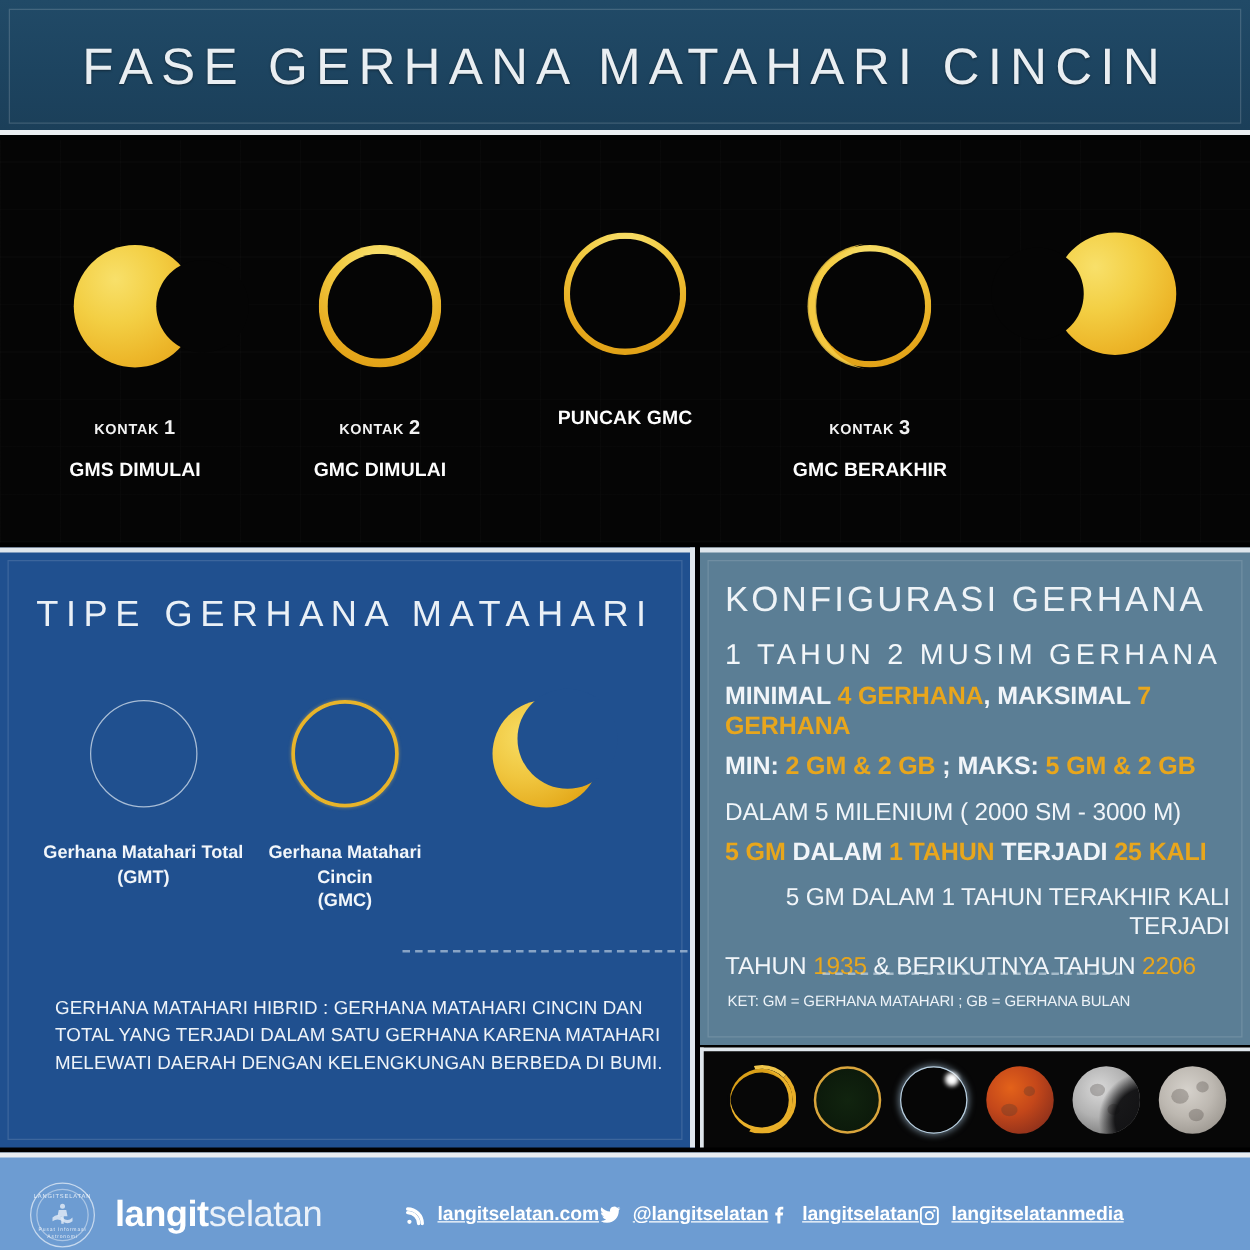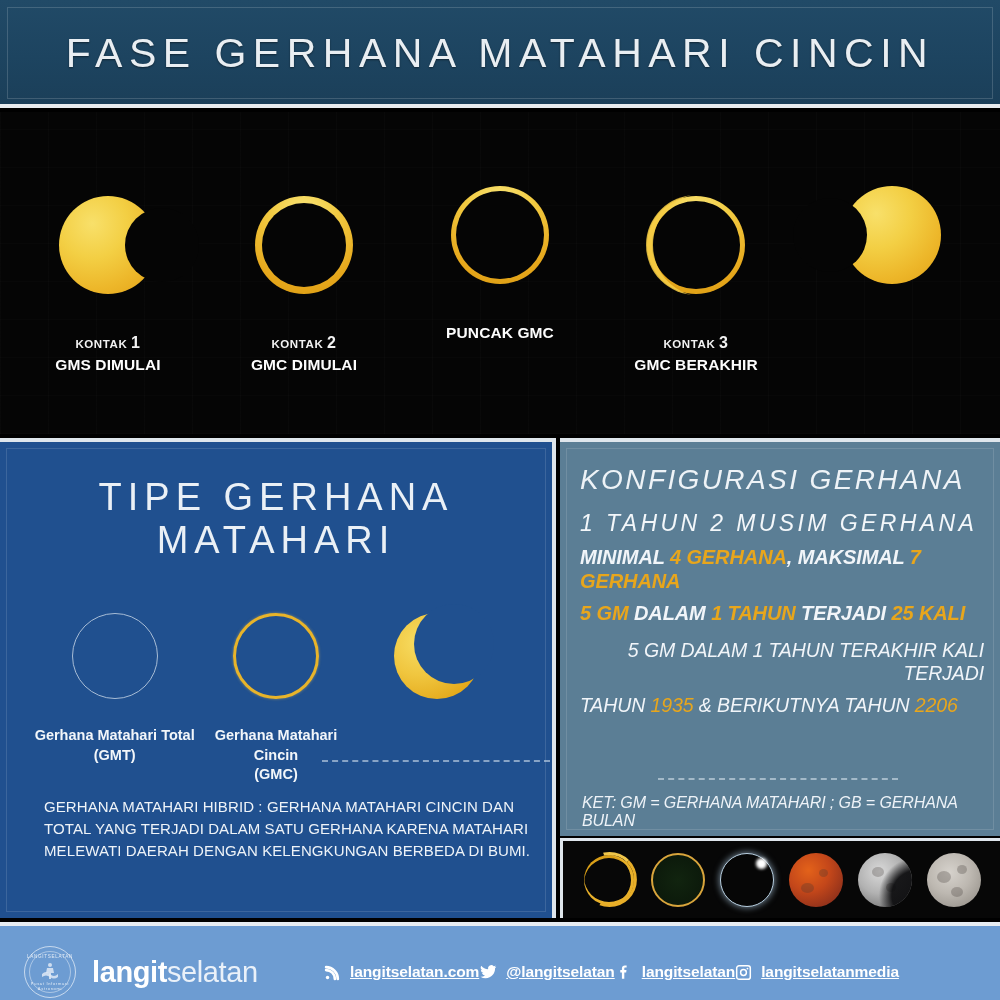--- a/index.html
+++ b/index.html
@@ -37,21 +37,21 @@
       repeating-linear-gradient(90deg, rgba(255,255,255,0.016) 0 1px, rgba(0,0,0,0) 1px 48px),
       #050505;
     display:flex; align-items:flex-start; justify-content:space-around;
     padding:0 10px;
   }
   .phase { width:190px; text-align:center; position:relative; }
   .phase-art { height:150px; display:flex; align-items:center; justify-content:center; margin-top:58px; }
   .phase-label { margin-top:14px; }
   .kontak-line { color:#f2f2f2; font-size:11.5px; font-weight:700; letter-spacing:0.6px; }
   .kontak-line .num { font-size:16px; font-weight:700; }
-  .phase-sub { color:#fdfdfd; font-size:15.5px; font-weight:700; margin-top:4px; letter-spacing:0.1px; }
+  .phase-sub { color:#fdfdfd; font-size:15.5px; font-weight:700; margin-top:16px; letter-spacing:0.1px; }
   .phase.p3 .phase-art, .phase.p5 .phase-art { margin-top:48px; }
 
   
   .disc {
     width:98px; height:98px; border-radius:50%;
     background:radial-gradient(circle at 34% 28%, #f8e06a 0%, #f3cf44 36%, #edb72a 68%, #e2a015 100%);
     position:relative;
   }
   .bite {
     position:absolute; width:74px; height:74px; border-radius:50%;
@@ -79,21 +79,21 @@
     background:#20508f;
     border-top:4px solid #dfe6ec;
     border-right:4px solid #dfe6ec;
     padding:26px 28px 0 28px;
   }
   #left-panel::before {
     content:""; position:absolute; left:6px; top:6px; right:6px; bottom:6px;
     border:1px solid rgba(255,255,255,0.13); pointer-events:none;
   }
   #tipe-title {
-    color:#eaf0f6; font-size:38px; font-weight:300; letter-spacing:6px;
+    color:#eaf0f6; font-size:29px; font-weight:300; letter-spacing:6px;
     text-align:center; margin-top:8px;
   }
   #tipe-row {
     display:flex; justify-content:space-around; align-items:flex-start;
     margin-top:46px; padding:0 6px;
   }
   .tipe { width:170px; text-align:center; }
   .tipe-art { height:96px; display:flex; align-items:center; justify-content:center; }
   .circle-outline {
     width:86px; height:86px; border-radius:50%;
@@ -124,21 +124,20 @@
     color:#eef3f8; font-size:15px; font-weight:400; line-height:1.48;
     letter-spacing:0.1px;
   }
 
   
   #right-panel {
     position:absolute; left:560px; top:438px; width:440px; height:398px;
     background:#5b7e95;
     border-top:4px solid #dfe6ec;
     padding:22px 16px 0 20px;
-    font-style:italic;
   }
   #right-panel::before {
     content:""; position:absolute; left:6px; top:6px; right:6px; bottom:6px;
     border:1px solid rgba(255,255,255,0.13); pointer-events:none;
   }
   #konfig-title {
     color:#eef3f7; font-size:28px; font-weight:300; letter-spacing:2.4px;
   }
   #konfig-sub {
     color:#f3f7fa; font-size:23px; font-weight:400; letter-spacing:3.4px; margin-top:14px;
@@ -148,21 +147,21 @@
     letter-spacing:-0.1px;
   }
   .kline.reg { font-weight:400; font-size:19.5px; }
   .gold { color:#e8a61c; }
   #right-dash {
     position:absolute; left:98px; top:336px; width:240px;
     border-top:2px dashed rgba(214,226,236,0.6);
   }
   #ket-line {
     position:absolute; left:22px; top:352px;
-    color:#eef3f8; font-size:16px; font-weight:400; letter-spacing:-0.1px;
+    color:#eef3f8; font-size:12px; font-weight:400; letter-spacing:-0.1px;
   }
 
   
   #photo-strip {
     position:absolute; left:560px; top:838px; width:440px; height:80px;
     background:#070707;
     border-top:3px solid #dfe6ec;
     border-left:3px solid #dfe6ec;
     display:flex; align-items:center; justify-content:space-around;
     padding:0 12px;
@@ -359,21 +358,25 @@
 </div>
 
 <div id="right-panel">
   <div id="konfig-title">KONFIGURASI GERHANA</div>
   <div id="konfig-sub">1 TAHUN 2 MUSIM GERHANA</div>
 
   <div class="kline">
     <span>MINIMAL </span><span class="gold">4 GERHANA</span><span>, MAKSIMAL </span><span class="gold">7 GERHANA</span>
   </div>
 
-
+  <div class="kline">
+    <span>MIN: </span><span class="gold">2 GM &amp; 2 GB</span><span> ; MAKS: </span><span class="gold">5 GM &amp; 2 GB</span>
+  </div>
+
+  <div class="kline reg" style="margin-top:13px;">DALAM 5 MILENIUM ( 2000 SM - 3000 M)</div>
 
   <div class="kline">
     <span class="gold">5 GM</span><span> DALAM </span><span class="gold">1 TAHUN</span><span> TERJADI </span><span class="gold">25 KALI</span>
   </div>
 
   <div class="kline reg" style="margin-top:13px;text-align:right;">5 GM DALAM 1 TAHUN TERAKHIR KALI TERJADI</div>
 
   <div class="kline reg">
     <span>TAHUN </span><span class="gold">1935</span><span> &amp; BERIKUTNYA TAHUN </span><span class="gold">2206</span>
   </div>

